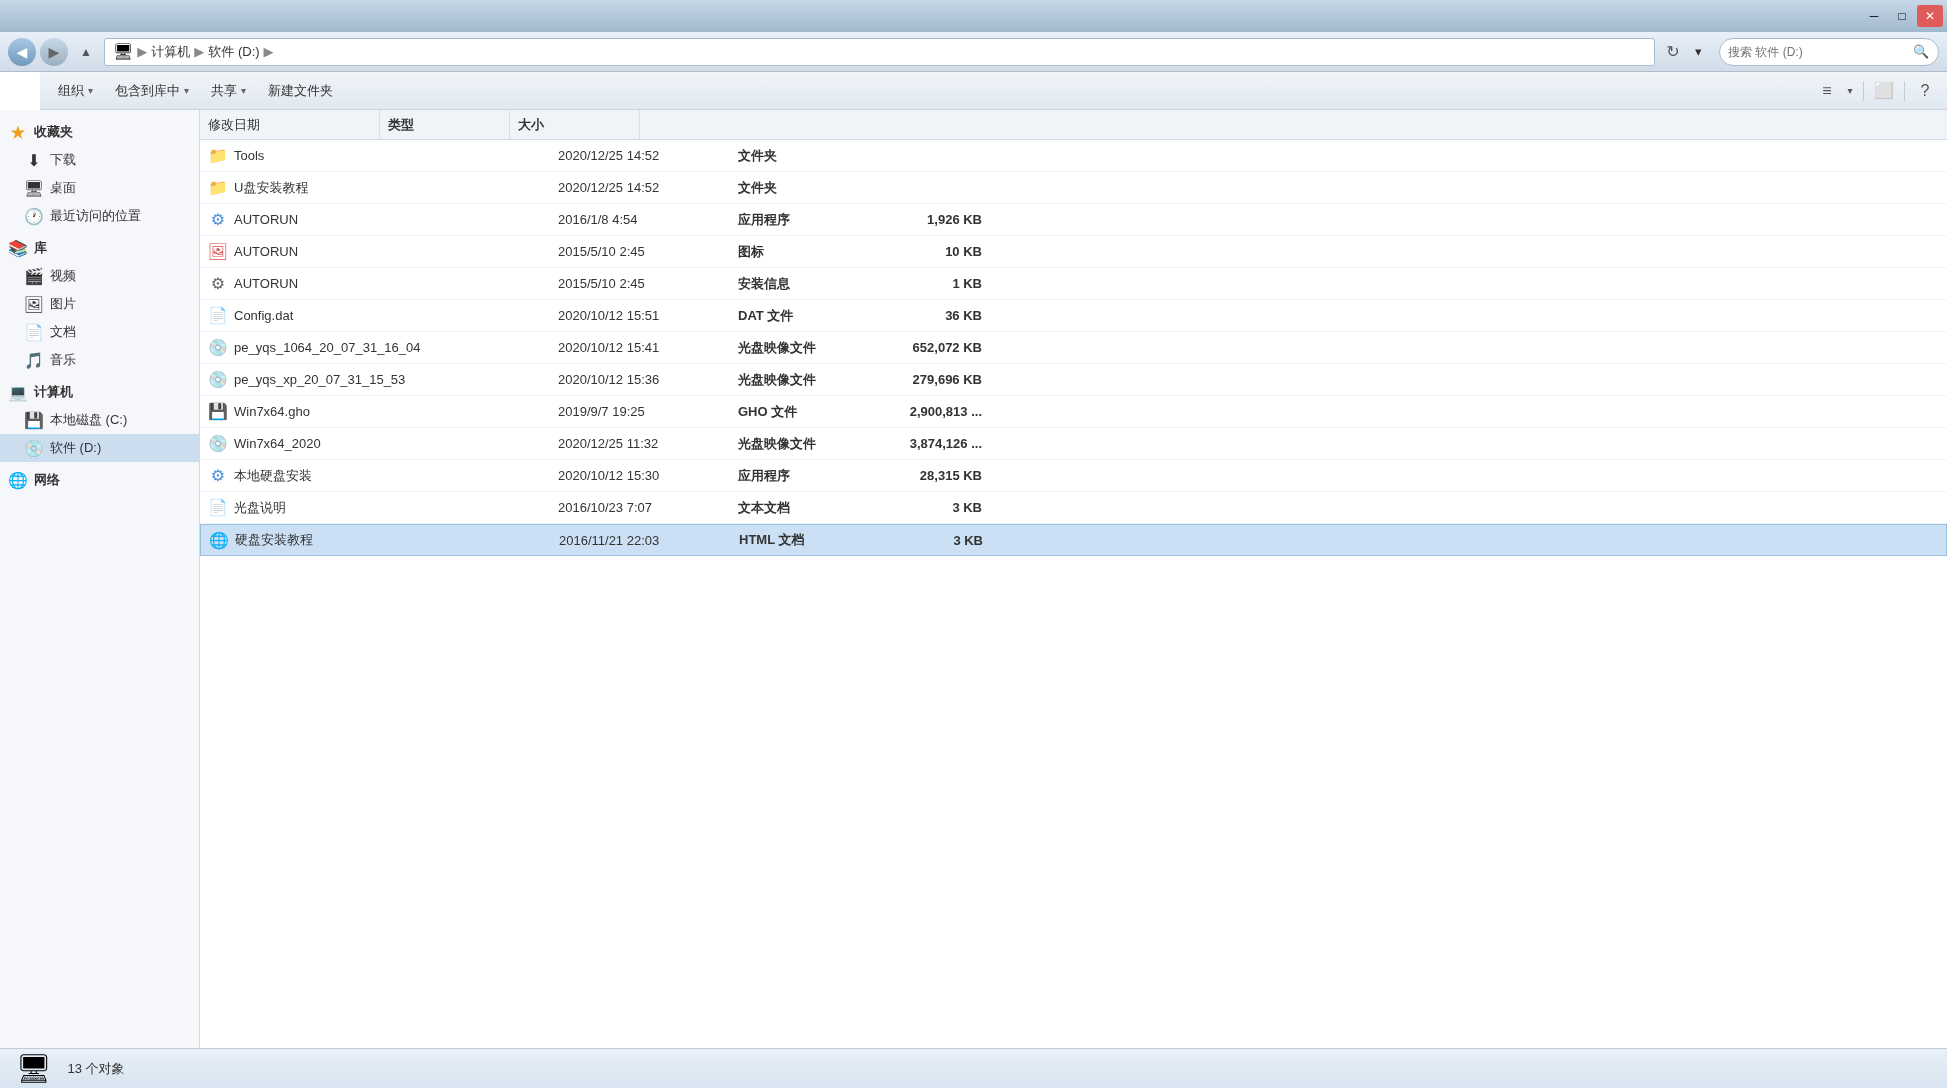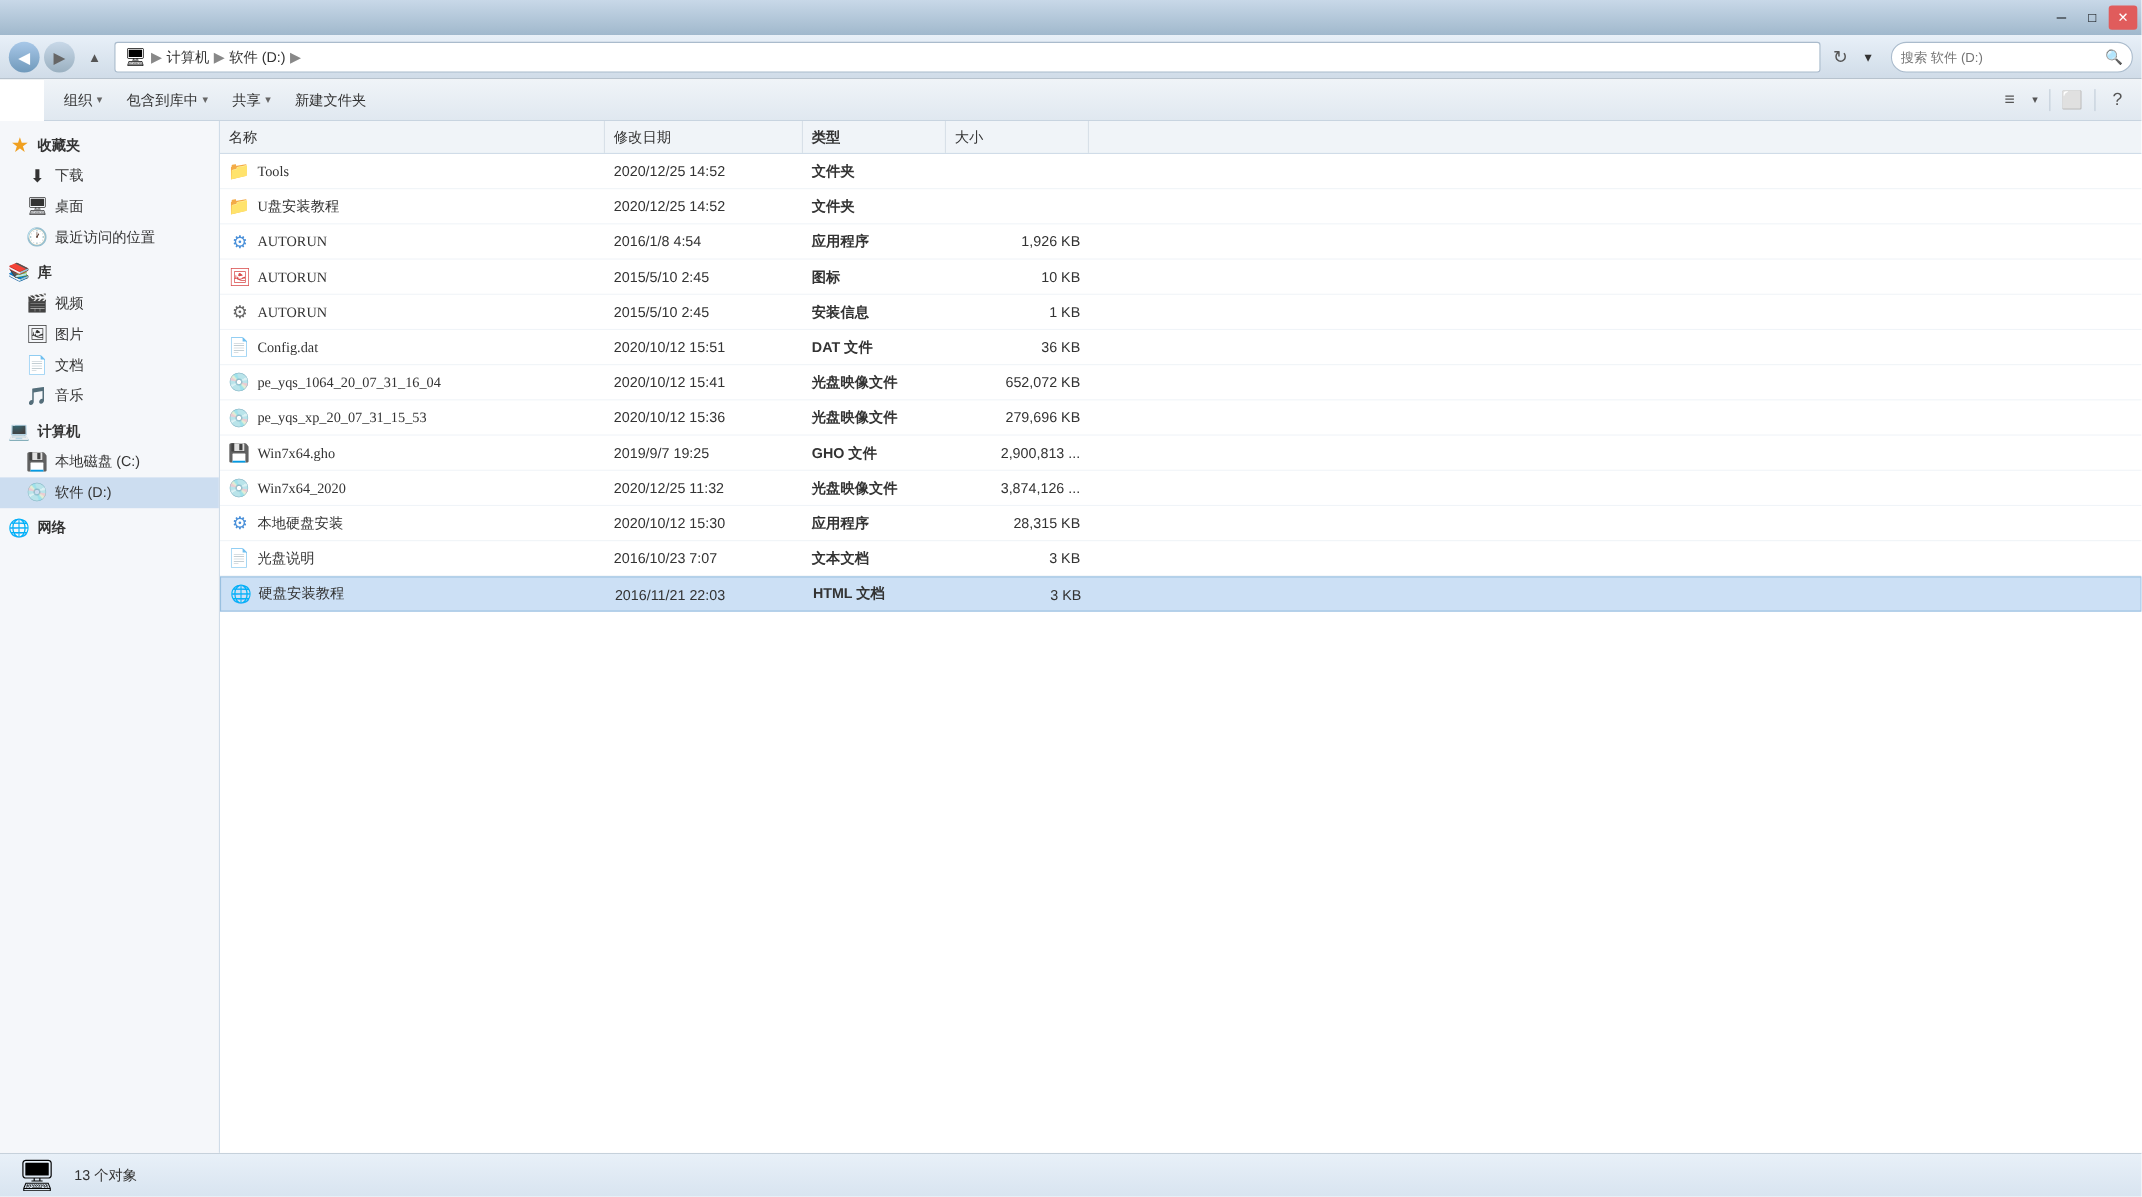--- a/index.html
+++ b/index.html
@@ -209,21 +209,21 @@
       color: #333;
       cursor: pointer;
       height: 100%;
       display: flex;
       align-items: center;
       border-right: 1px solid #d8e0e8;
     }
     .col-name { width: 350px; }
     .col-date { width: 180px; }
     .col-type { width: 130px; font-weight: bold; }
-    .col-size { width: 130px; }
+    .col-size { width: 130px; font-weight: bold; }
 
     .file-row {
       display: flex;
       align-items: center;
       height: 32px;
       border-bottom: 1px solid #f0f4f8;
       cursor: pointer;
     }
     .file-row.selected { background: #cce0f5; border: 1px solid #99c0e0; }
     .file-row .col-name {
@@ -246,21 +246,20 @@
       height: 20px;
       display: flex;
       align-items: center;
       justify-content: center;
       font-size: 16px;
       flex-shrink: 0;
     }
     .file-name {
       font-size: 13px;
       color: #333;
-      font-family: Liberation Serif, serif;
     }
 
     
     .status-bar {
       height: 40px;
       background: linear-gradient(to bottom, #e8f0f8 0%, #d8e4f0 100%);
       border-top: 1px solid #c0ccd8;
       display: flex;
       align-items: center;
       padding: 0 16px;
@@ -398,21 +397,20 @@
       <div class="sidebar-header">
         <span class="sidebar-icon">🌐</span>
         <span>网络</span>
       </div>
     </div>
 
   </div>
 
   <div class="file-list">
     <div class="file-list-header">
-      <div class="col-header col-name">名称</div>
       <div class="col-header col-date">修改日期</div>
       <div class="col-header col-type">类型</div>
       <div class="col-header col-size">大小</div>
     </div>
     <div id="file-rows-container">
         <div class="file-row">
       <div class="col-name">
         <span class="file-icon" style="color:#f5c842">📁</span>
         <span class="file-name">Tools</span>
       </div>

